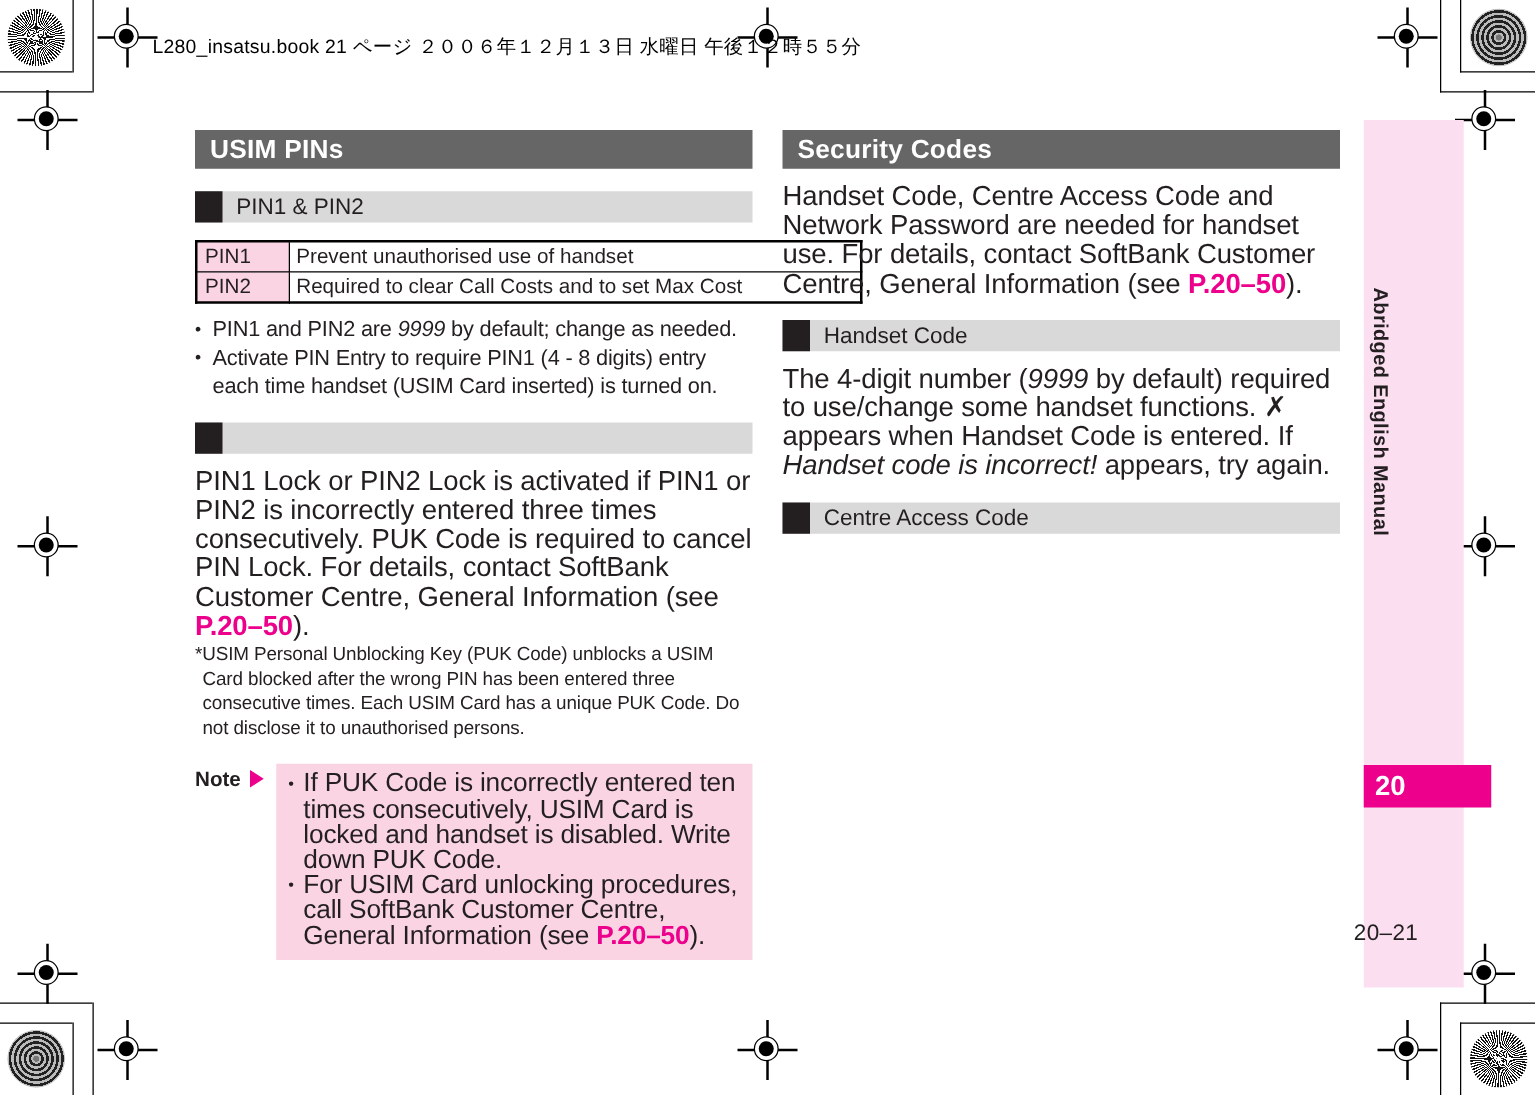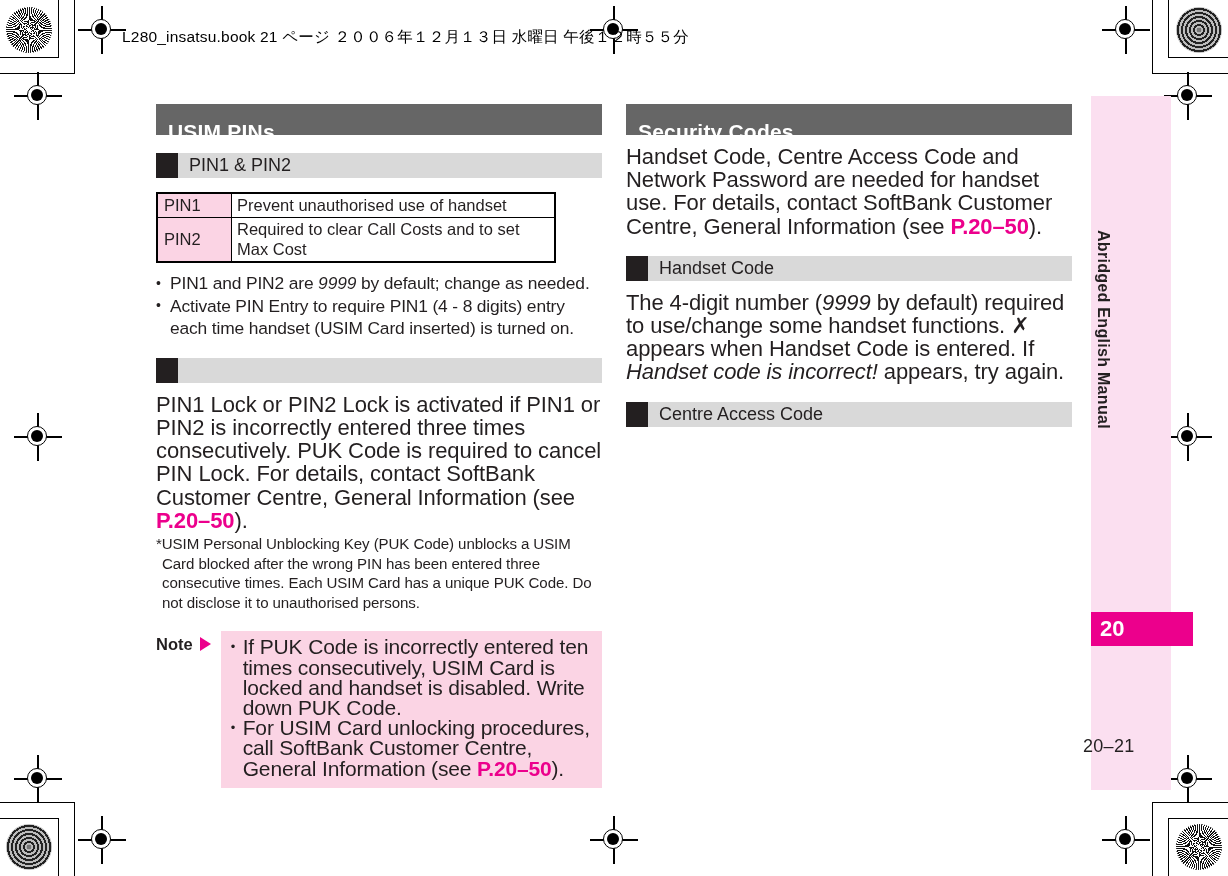--- a/index.html
+++ b/index.html
@@ -92,21 +92,21 @@
   .col-right { left: 626px; top: 104px; }
 
   
   .sec-bar {
     background: #666666;
     color: #ffffff;
     font-size: 21px;
     font-weight: bold;
     line-height: 31px;
     height: 31px;
-    padding: 12px 0 0 12px;
+    padding: 0 0 0 12px;
     box-sizing: border-box;
     letter-spacing: 0.2px;
   }
 
   
   .sub-bar {
     display: flex;
     align-items: stretch;
     background: #d9d9d9;
     height: 25px;
@@ -134,21 +134,21 @@
   }
 
   .pg-ref { color: #ec008c; font-weight: bold; }
   .ital-b { font-style: italic; font-weight: normal; }
 
   
   .deftable {
     margin-top: 14px;
     border: 2.2px solid #000;
     border-collapse: collapse;
-    width: 400px;
+    width: 534px;
     table-layout: fixed;
   }
   .deftable td {
     border: 1.1px solid #000;
     font-size: 16.5px;
     line-height: 20px;
     padding: 1px 5px 2px 5px;
     color: #231f20;
   }
   .deftable td.key {

